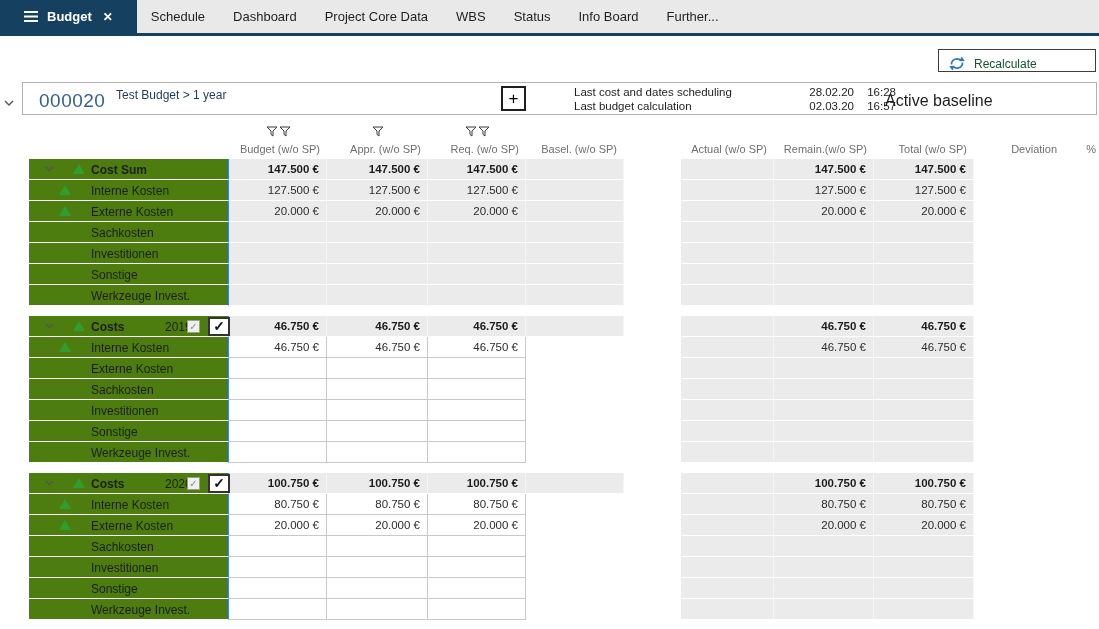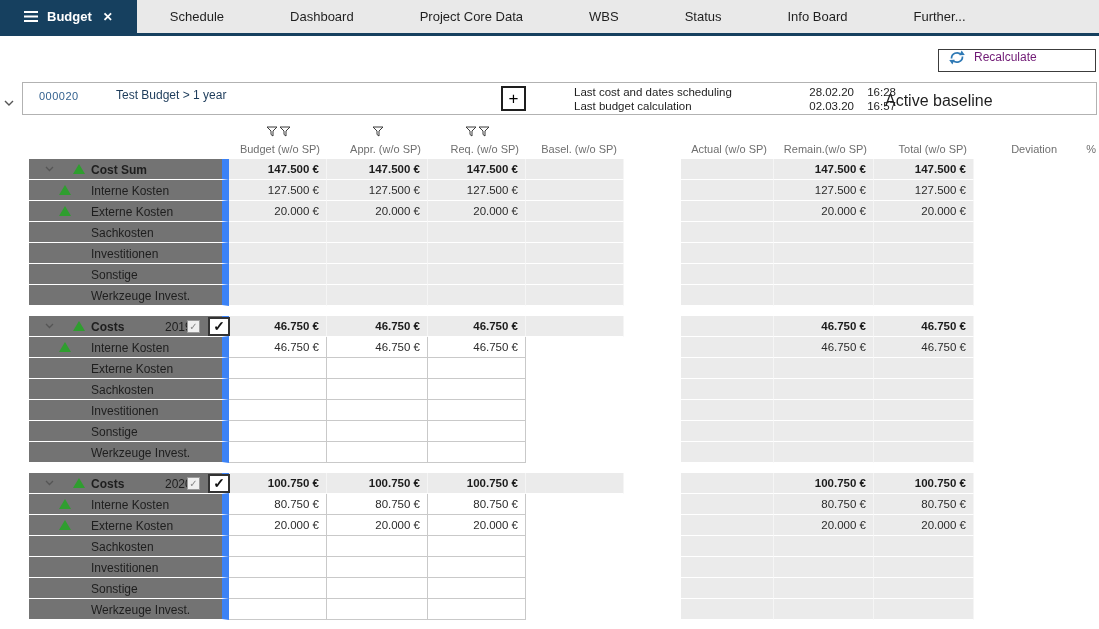--- a/index.html
+++ b/index.html
@@ -1,34 +1,34 @@
 <!DOCTYPE html>
 <html><head>
 <meta charset="utf-8">
 <style>
   *{box-sizing:border-box;margin:0;padding:0;}
   html,body{width:1099px;height:629px;overflow:hidden;}
   body{font-family:"Liberation Sans",sans-serif;background:#fff;position:relative;}
 
   
   .tabbar{height:36px;background:#e9e9e9;display:flex;align-items:stretch;border-bottom:3px solid #16405f;}
-  .tab{display:flex;align-items:center;padding:0 33px;font-size:13px;color:#1f1f1f;cursor:pointer;white-space:nowrap;}
+  .tab{display:flex;align-items:center;padding:0 14px;font-size:13px;color:#1f1f1f;cursor:pointer;white-space:nowrap;}
   .tab.active{background:#16405f;color:#fff;font-weight:bold;padding:0 24px;gap:9px;}
   .burger{display:flex;align-items:center;}
   .tab-close{font-size:12px;font-weight:bold;cursor:pointer;margin-left:2px;}
 
   
   .recalc{position:absolute;top:49px;right:3px;width:158px;height:23px;border:1px solid #3c3c3c;background:#fff;
-          display:flex;align-items:flex-start;gap:9px;padding:0 10px;font-size:12px;color:#701a75;cursor:pointer;
+          display:flex;align-items:flex-end;gap:9px;padding:0 10px;font-size:12px;color:#14532d;cursor:pointer;
           font-family:"Liberation Sans",sans-serif;}
 
   
   .hdr-chev{position:absolute;left:4px;top:92px;cursor:pointer;}
   .hdrbox{position:absolute;top:82px;left:22px;right:2px;height:33px;border:1px solid #b2b2b2;background:#fff;}
-  .pid{position:absolute;left:16px;top:7px;font-size:11px;color:#33618f;letter-spacing:.5px;}
+  .pid{position:absolute;left:16px;top:7px;font-size:19px;color:#33618f;letter-spacing:.5px;}
   .ptitle{position:absolute;left:93px;top:5px;font-size:12px;color:#1c3b5a;}
   .addbtn{position:absolute;left:478px;top:3px;width:25px;height:25px;border:2px solid #1e1e1e;background:#fff;
           font-size:17px;line-height:1;display:flex;align-items:center;justify-content:center;cursor:pointer;
           font-family:"Liberation Sans",sans-serif;}
   .info{position:absolute;left:543px;top:2px;font-size:11.5px;color:#1e1e1e;}
   .info-row{display:flex;height:14px;align-items:center;margin-left:8px;}
   .info-label{width:218px;}
   .info-date{width:62px;text-align:right;}
   .info-time{width:42px;text-align:right;}
   .baseline{position:absolute;left:862px;top:9px;font-size:16px;color:#1e1e1e;}
@@ -39,21 +39,21 @@
   .hfilter{height:17px;display:flex;align-items:flex-end;justify-content:center;gap:1px;padding-bottom:2px;}
   .hlabel{height:20px;display:flex;align-items:center;justify-content:flex-end;padding-right:7px;
           font-size:11px;color:#6f6f6f;white-space:nowrap;}
   .funnel{display:flex;cursor:pointer;}
   .cell{height:21px;display:flex;align-items:center;justify-content:flex-end;padding-right:7px;
         font-size:11.5px;color:#2b2b2b;white-space:nowrap;}
   .cell.bold{font-weight:bold;color:#1c1c1c;}
   .gray{background:#ebebeb;border-bottom:1px solid #fff;border-right:1px solid #f5f5f5;}
   .edit{background:#fff;border-right:1px solid #c9c9c9;border-bottom:1px solid #c9c9c9;}
   .blank{background:#fff;}
-  .lab{justify-content:flex-start;background:#737373;border-right:7px solid #3b82f6;border-bottom:1px solid #fff;
+  .lab{justify-content:flex-start;background:#4d7c0f;border-right:1px solid #3b82f6;border-bottom:1px solid #fff;
        position:relative;padding:0;overflow:visible;}
   .chev{position:absolute;left:16px;top:7px;cursor:pointer;line-height:0;}
   .tri{position:absolute;left:30px;top:5px;width:0;height:0;border-left:6px solid transparent;
        border-right:6px solid transparent;border-bottom:10px solid #2f9e2f;}
   .tri.sec{left:44px;}
   .lbl{position:absolute;left:62px;top:0;height:21px;display:flex;align-items:center;font-size:12px;color:#1e1e1e;}
   .lbl.bold{font-weight:bold;}
   .year{position:absolute;left:136px;top:0;height:21px;display:flex;align-items:center;font-size:12px;color:#1e1e1e;}
   .cb-small{position:absolute;left:158px;top:4px;width:13px;height:13px;border:1px solid #9a9a9a;background:#efefef;
             color:#8a8a8a;font-size:10px;line-height:11px;text-align:center;cursor:pointer;}

